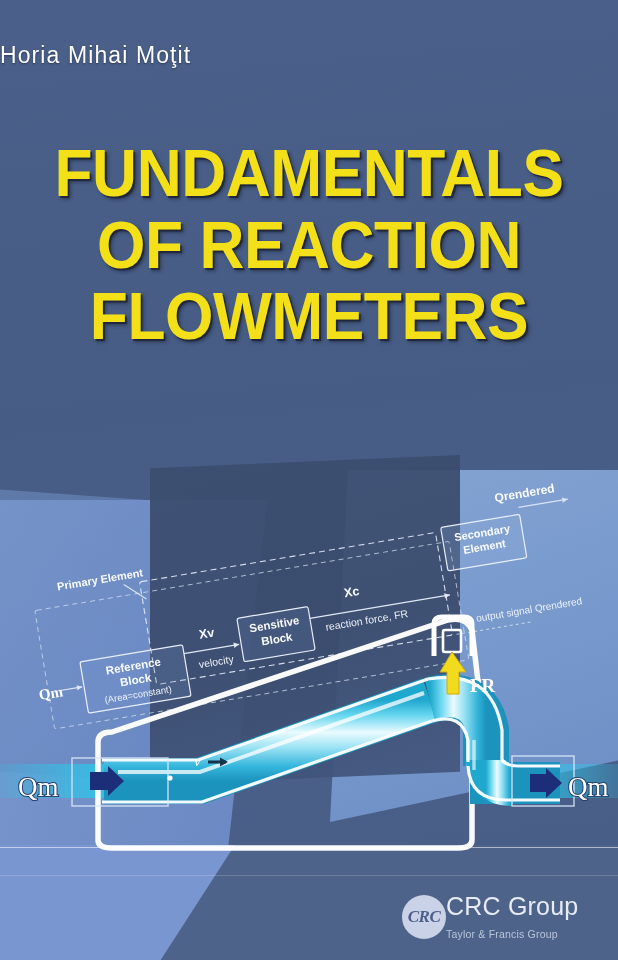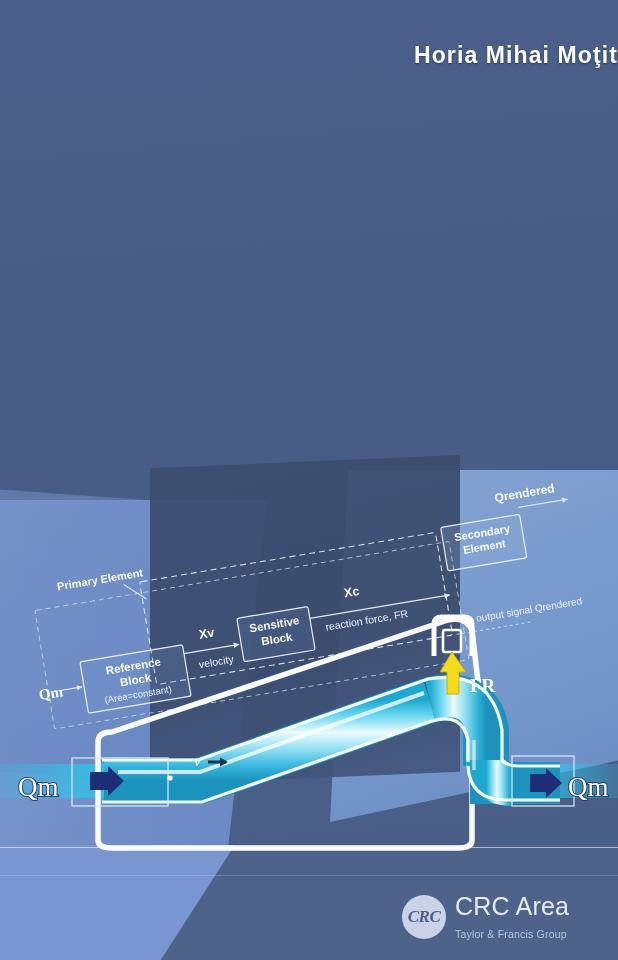--- a/index.html
+++ b/index.html
@@ -103,24 +103,24 @@
   }
   .rule.r1 { top: 847px; }
   .rule.r2 { top: 875px; background: rgba(255,255,255,0.18); }
 
   
   .author {
     position: absolute;
     top: 42px;
     left: 0;
     width: 618px;
-    text-align: right;
+    text-align: left;
     color: #FFFFFF;
     font-size: 23px;
-    font-weight: 700;
+    font-weight: 400;
     letter-spacing: 1.1px;
     text-shadow: 0 1px 2px rgba(20,28,45,0.55);
   }
 
   .title-block {
     position: absolute;
     top: 140px;
     left: 0;
     width: 618px;
     text-align: center;
@@ -165,21 +165,20 @@
     fill: #FFFFFF;
   }
 
   
   .crc {
     position: absolute;
     left: 402px;
     top: 893px;
     display: flex;
     align-items: center;
-    gap: 9px;
   }
   .crc-badge {
     width: 44px;
     height: 44px;
     border-radius: 50%;
     background: #C9D2E6;
     display: flex;
     align-items: center;
     justify-content: center;
   }
@@ -215,20 +214,25 @@
   <div class="panel-sky"></div>
   <div class="panel-midlight"></div>
   <div class="panel-dark"></div>
   <div class="wedge-bottom"></div>
   <div class="wedge-bottom-light"></div>
   <div class="rule r1"></div>
   <div class="rule r2"></div>
 
   <div class="author">Horia Mihai Moţit</div>
 
+  <div class="title-block">
+    <div class="title-line">FUNDAMENTALS</div>
+    <div class="title-line">OF REACTION</div>
+    <div class="title-line">FLOWMETERS</div>
+  </div>
 
   <svg id="schematic" viewBox="0 0 618 960">
     <defs>
       <linearGradient id="pipeGrad" x1="0" y1="0" x2="0" y2="1">
         <stop offset="0%" stop-color="#1FA8CE"></stop>
         <stop offset="18%" stop-color="#63D4EE"></stop>
         <stop offset="40%" stop-color="#E9FBFF"></stop>
         <stop offset="58%" stop-color="#9FE4F5"></stop>
         <stop offset="82%" stop-color="#35B6DC"></stop>
         <stop offset="100%" stop-color="#1C93BC"></stop>
@@ -373,18 +377,18 @@
       <text class="q-text" x="18" y="796" font-size="27" style="paint-order:stroke; stroke:#24406B; stroke-width:2px;">Qm</text>
       <text class="q-text" x="568" y="796" font-size="27" style="paint-order:stroke; stroke:#24406B; stroke-width:2px;">Qm</text>
     </g>
   </svg>
 
   <div class="crc">
     <div class="crc-badge">
       <span>CRC</span>
     </div>
     <div class="crc-words">
-      <div class="crc-name">CRC Area</div>
+      <div class="crc-name">CRC Group</div>
       <div class="crc-sub">Taylor &amp; Francis Group</div>
     </div>
   </div>
 
 </div>
 
 </body></html>

